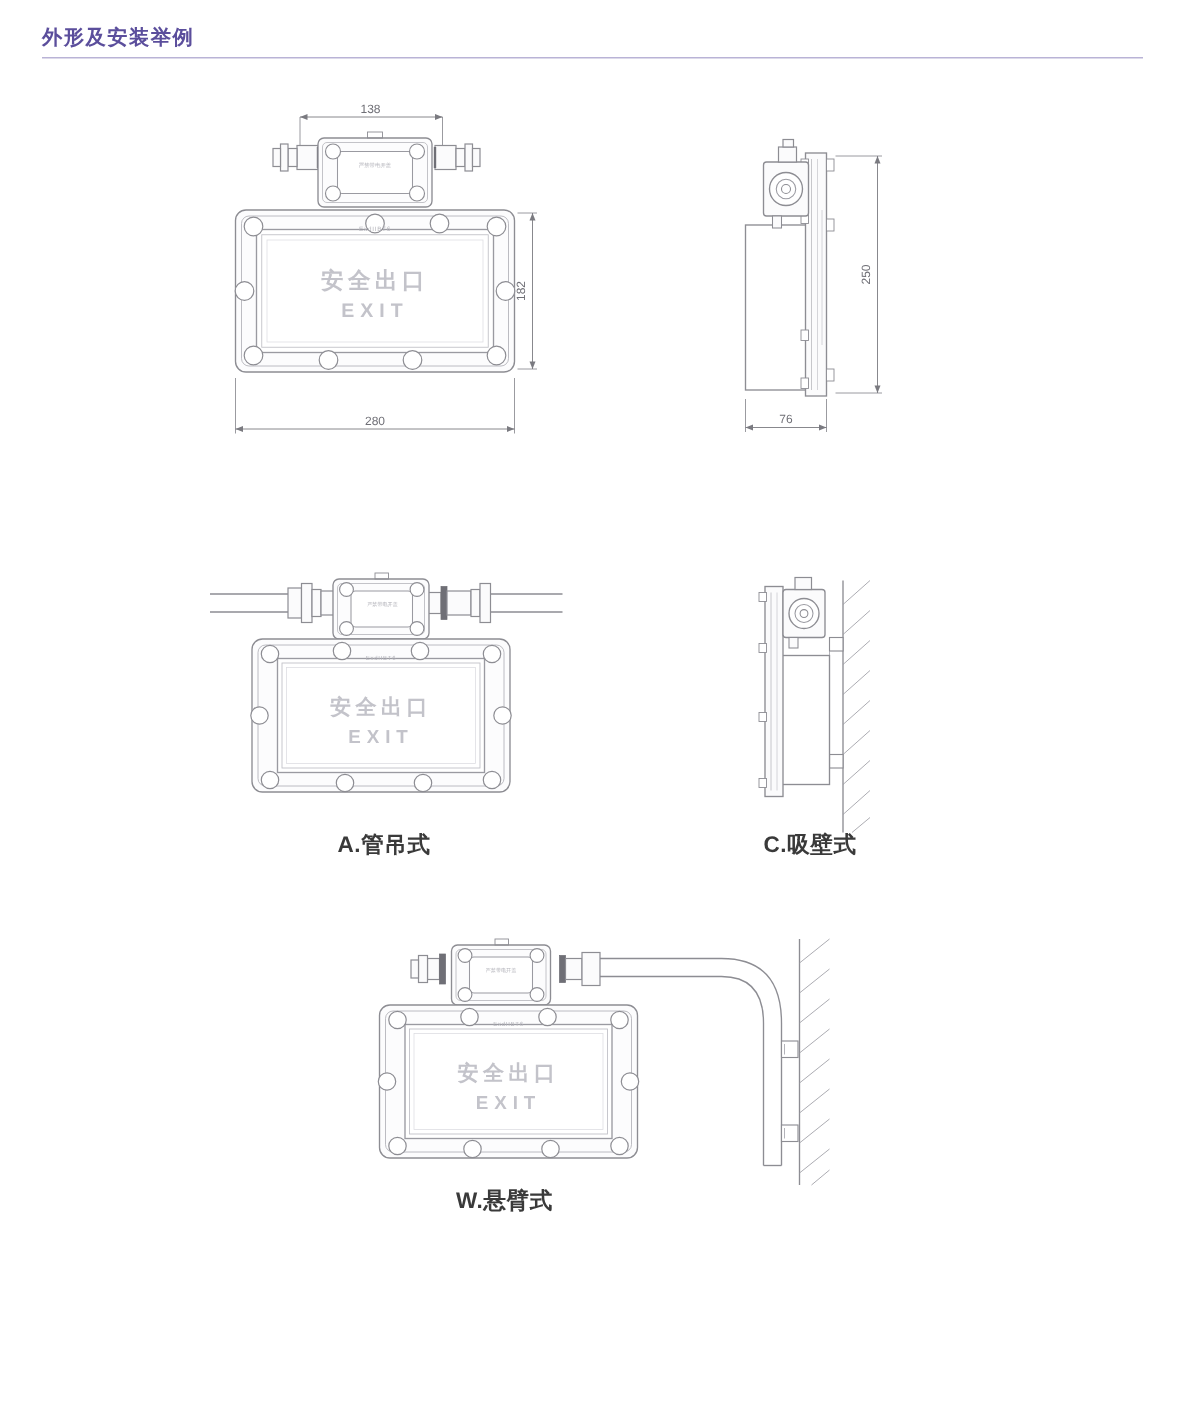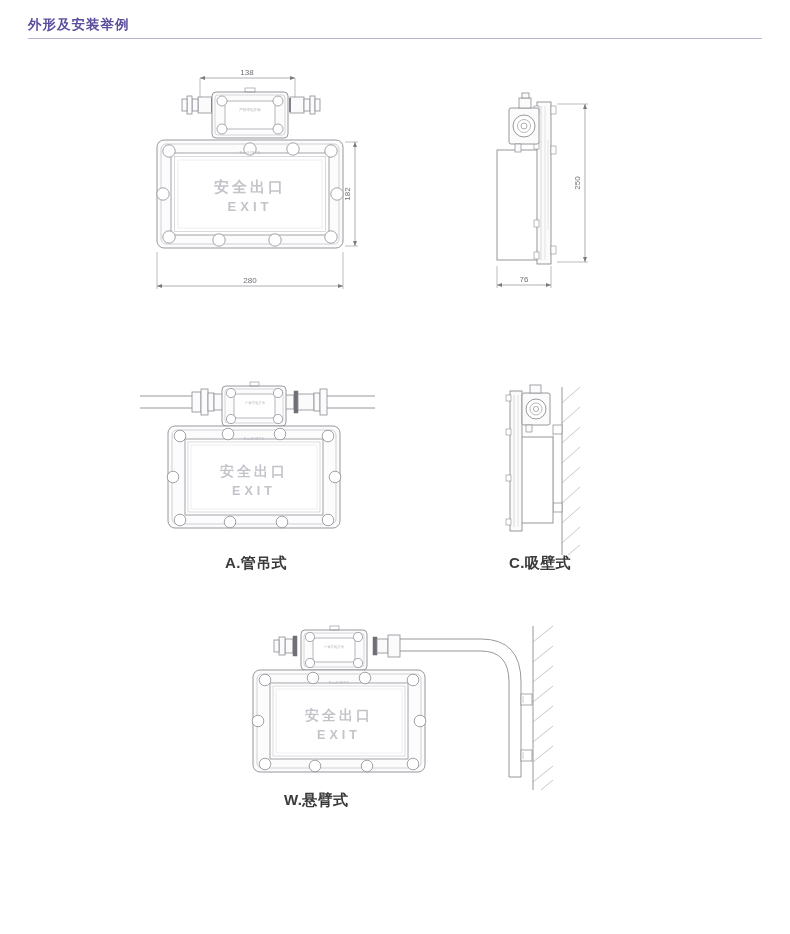--- a/index.html
+++ b/index.html
@@ -381,15 +381,15 @@
         <circle cx="20" cy="152" r="5.8" fill="#ffffff" stroke="#8d8d93" stroke-width="0.8"></circle>
         <circle cx="70" cy="154" r="5.8" fill="#ffffff" stroke="#8d8d93" stroke-width="0.8"></circle>
         <circle cx="122" cy="154" r="5.8" fill="#ffffff" stroke="#8d8d93" stroke-width="0.8"></circle>
         <circle cx="168" cy="152" r="5.8" fill="#ffffff" stroke="#8d8d93" stroke-width="0.8"></circle>
         <text x="94" y="72" font-size="4" fill="#b4b4bb" text-anchor="middle" letter-spacing="0.5" font-family="'Liberation Sans',sans-serif">ExdIIBT6</text>
         <text x="94" y="108" font-size="14" fill="#c3c3ca" text-anchor="middle" font-weight="bold" letter-spacing="3" font-family="'Liberation Sans',sans-serif">安全出口</text>
         <text x="94" y="127" font-size="12.5" fill="#c3c3ca" text-anchor="middle" font-weight="bold" letter-spacing="4" font-family="'Liberation Sans',sans-serif">EXIT</text>
       </g>
     </svg>
   </div>
-  <div class="caption" style="left:284px; top:791px;">W.悬臂式</div>
+  <div class="caption" style="left:304px; top:791px;">W.悬臂式</div>
 
 </div>
 
 </body></html>

